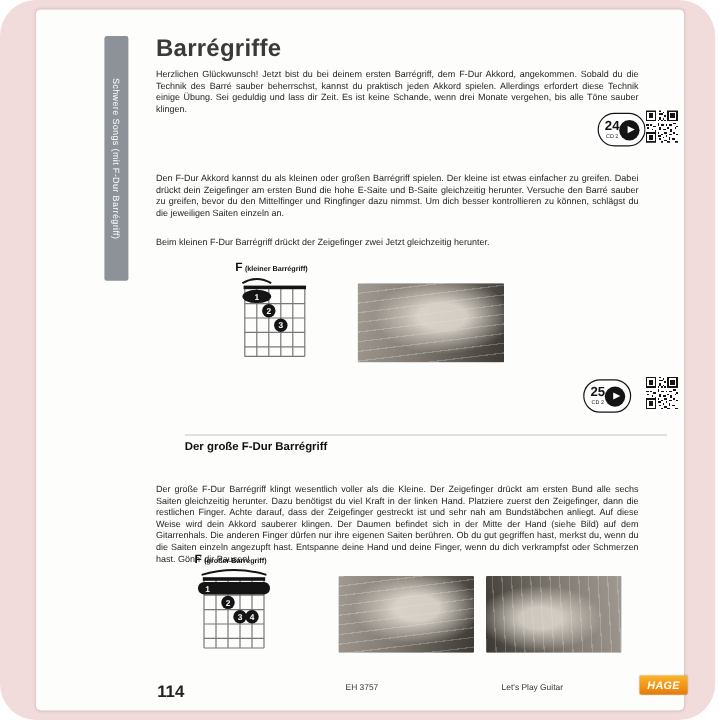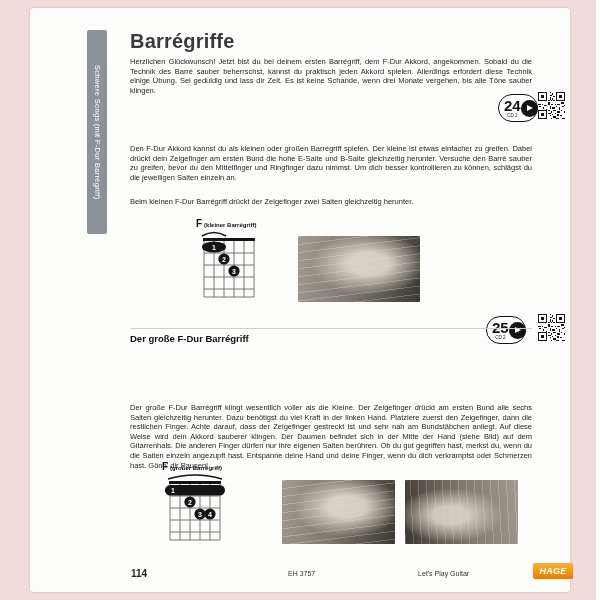--- a/index.html
+++ b/index.html
@@ -1,46 +1,46 @@
 <!DOCTYPE html>
 <html><head>
 <meta charset="utf-8">
 <style>
   * { margin:0; padding:0; box-sizing:border-box; }
   html,body { width:600px; height:600px; }
   body { font-family:"Liberation Sans", sans-serif; }
-  .canvas { position:relative; width:596px; height:600px; background:#f2dbdb; overflow:hidden; }
+  .canvas { position:relative; width:596px; height:600px; background:#f2dbdb; overflow:hidden;border-radius:30px; }
   .page { position:absolute; left:30px; top:8px; width:540px; height:584px; background:#fdfdfb;
           border-radius:4px; box-shadow:0 0 3px rgba(0,0,0,.18); }
 
   .sidebar-tab { position:absolute; left:57px; top:22px; width:20px; height:204px;
                  background:#8d9299; border-radius:2px; display:flex; align-items:center; justify-content:center; }
   .sidebar-tab span { writing-mode:vertical-rl; color:#ffffff; font-size:7.5px; letter-spacing:.3px; white-space:nowrap; }
 
   .page-title { position:absolute; left:100px; top:22px; font-size:20px; font-weight:bold; color:#3a3a3a; letter-spacing:.2px; }
 
   .para { position:absolute; left:100px; width:402px; font-size:7.5px; line-height:1.28; color:#1f1f1f; text-align:justify; }
   .intro { top:49px; }
 
   .sec-head { position:absolute; left:100px; width:402px; font-size:9.5px; font-weight:bold; color:#0f0f0f;
               border-top:1px solid #cfcfcf; padding-top:4px; }
   .sec-head-1 { top:116px; }
-  .sec-head-2 { top:320px; }
+  .sec-head-2 { top:354px;margin-left:24px; }
   .body-1 { top:136px; }
   .body-2 { top:355px;margin-top:40px; }
   .caption { position:absolute; left:100px; width:402px; font-size:7.5px; color:#1f1f1f; }
   .caption-1 { top:189px; }
   .caption-2 { top:434px; }
 
   .cd-badge { position:absolute; width:40px; height:28px; border:1.3px solid #141414; border-radius:14px;
               background:#fff; display:flex; align-items:center; justify-content:space-between; padding:0 4px 0 5px; }
   .badge-1 { left:468px; top:86px; }
   .badge-2 { left:456px; top:308px; }
   .cd-nums { display:flex; flex-direction:column; align-items:center; line-height:1; }
-  .cd-num { font-size:15px; font-weight:bold; color:#141414; }
+  .cd-num { font-size:11px; font-weight:bold; color:#141414; }
   .cd-label { font-size:4.5px; color:#141414; margin-top:1.5px; }
   .play-btn { width:17px; height:17px; border-radius:50%; background:#141414; display:flex; align-items:center; justify-content:center; flex:0 0 auto; }
   .play-tri { width:0; height:0; border-left:6px solid #fff; border-top:3.5px solid transparent; border-bottom:3.5px solid transparent; margin-left:2px; }
 
   .qr { position:absolute; width:27px; height:27px; background:#fff; }
   .qr-1 { left:508px; top:84px; }
   .qr-2 { left:508px; top:306px; }
 
   .chord { position:absolute; }
   .chord-1 { left:152px; top:210px; }
@@ -55,21 +55,21 @@
       repeating-linear-gradient(173deg, rgba(255,255,255,.22) 0 1px, rgba(0,0,0,0) 1px 8px),
       linear-gradient(100deg, #a09a92 0%, #7f7971 45%, #5a554e 75%, #3c3833 100%); }
   .photo-1 { left:268px; top:228px; width:122px; height:66px; }
   .photo-2 { left:252px; top:472px; width:113px; height:64px; }
   .photo-3 { left:375px; top:472px; width:113px; height:64px;
     background:
       radial-gradient(ellipse at 40% 55%, rgba(231,225,215,.8) 0 18%, rgba(0,0,0,0) 55%),
       repeating-linear-gradient(87deg, rgba(255,255,255,.2) 0 1px, rgba(0,0,0,0) 1px 8px),
       linear-gradient(260deg, #a09a92 0%, #7f7971 45%, #57524b 78%, #3a3631 100%); }
 
-  .footer-page { position:absolute; left:101px; top:560px; font-size:10px; font-weight:bold; color:#222; }
+  .footer-page { position:absolute; left:101px; top:560px; font-size:14px; font-weight:bold; color:#222; }
   .footer-plate { position:absolute; left:258px; top:562px; font-size:7px; color:#333; }
   .footer-book { position:absolute; left:388px; top:562px; font-size:7px; color:#333; }
   .hage-logo { position:absolute; left:488px; top:555px; width:40px; height:16px; border-radius:2px;
                background:linear-gradient(180deg,#f8b42c 0%,#ef8c12 70%,#e07b0e 100%);
                display:flex; align-items:center; justify-content:center;
                color:#fff; font-weight:bold; font-style:italic; font-size:9px; letter-spacing:.3px;
                box-shadow:0 0 1px rgba(0,0,0,.3);margin-left:15px; }
 </style>
 </head>
 <body>
@@ -100,21 +100,21 @@
           <path d="M0 0h7v7H0z M14 0h7v7h-7z M0 14h7v7H0z"></path>
           <path fill="#fff" d="M1 1h5v5H1z M15 1h5v5h-5z M1 15h5v5H1z"></path>
           <path d="M2 2h3v3H2z M16 2h3v3h-3z M2 16h3v3H2z"></path>
           <path d="M9 0h1v1H9z M11 1h1v1h-1z M9 2h2v1H9z M12 3h1v1h-1z M9 4h1v2H9z M11 5h1v1h-1z M8 6h1v1H8z M10 6h1v1h-1z M12 6h1v1h-1z M0 9h2v1H0z M3 9h1v1H3z M5 10h2v1H5z M8 8h1v2H8z M10 9h2v1h-2z M13 9h1v1h-1z M15 9h2v1h-2z M18 8h2v1h-2z M20 10h1v1h-1z M1 11h1v1H1z M4 12h1v1H4z M6 13h1v1H6z M9 11h1v2H9z M11 12h2v1h-2z M14 11h1v1h-1z M16 12h1v2h-1z M19 11h1v1h-1z M8 14h1v1H8z M10 15h1v1h-1z M12 14h2v1h-2z M15 15h2v1h-2z M18 14h1v1h-1z M20 15h1v1h-1z M8 16h2v1H8z M11 17h1v1h-1z M13 16h1v1h-1z M9 18h1v1H9z M12 19h2v1h-2z M15 17h1v2h-1z M17 18h2v1h-2z M10 20h1v1h-1z M14 20h2v1h-2z M19 20h2v1h-2z"></path>
         </g>
       </defs>
       <use href="#qrp"></use>
     </svg>
 
     <p class="para body-1">Den F-Dur Akkord kannst du als kleinen oder großen Barrégriff spielen. Der kleine ist etwas einfacher zu greifen. Dabei drückt dein Zeigefinger am ersten Bund die hohe E-Saite und B-Saite gleichzeitig herunter. Versuche den Barré sauber zu greifen, bevor du den Mittelfinger und Ringfinger dazu nimmst. Um dich besser kontrollieren zu können, schlägst du die jeweiligen Saiten einzeln an.</p>
-    <p class="caption caption-1">Beim kleinen F-Dur Barrégriff drückt der Zeigefinger zwei Saiten gleichzeitig herunter.</p>
+    <p class="caption caption-1">Beim kleinen F-Dur Barrégriff drückt der Zeigefinger zwei Jetzt gleichzeitig herunter.</p>
 
     <div class="chord chord-1">
       <div class="chord-label">
         <span>F</span><span class="variant">(kleiner Barrégriff)</span>
       </div>
       <svg width="96" height="70" viewBox="0 0 96 70">
         <g stroke="#777" stroke-width="1">
           <line x1="22" y1="10" x2="22" y2="68"></line>
             <line x1="32" y1="10" x2="32" y2="68"></line>
           <line x1="42" y1="10" x2="42" y2="68"></line>

